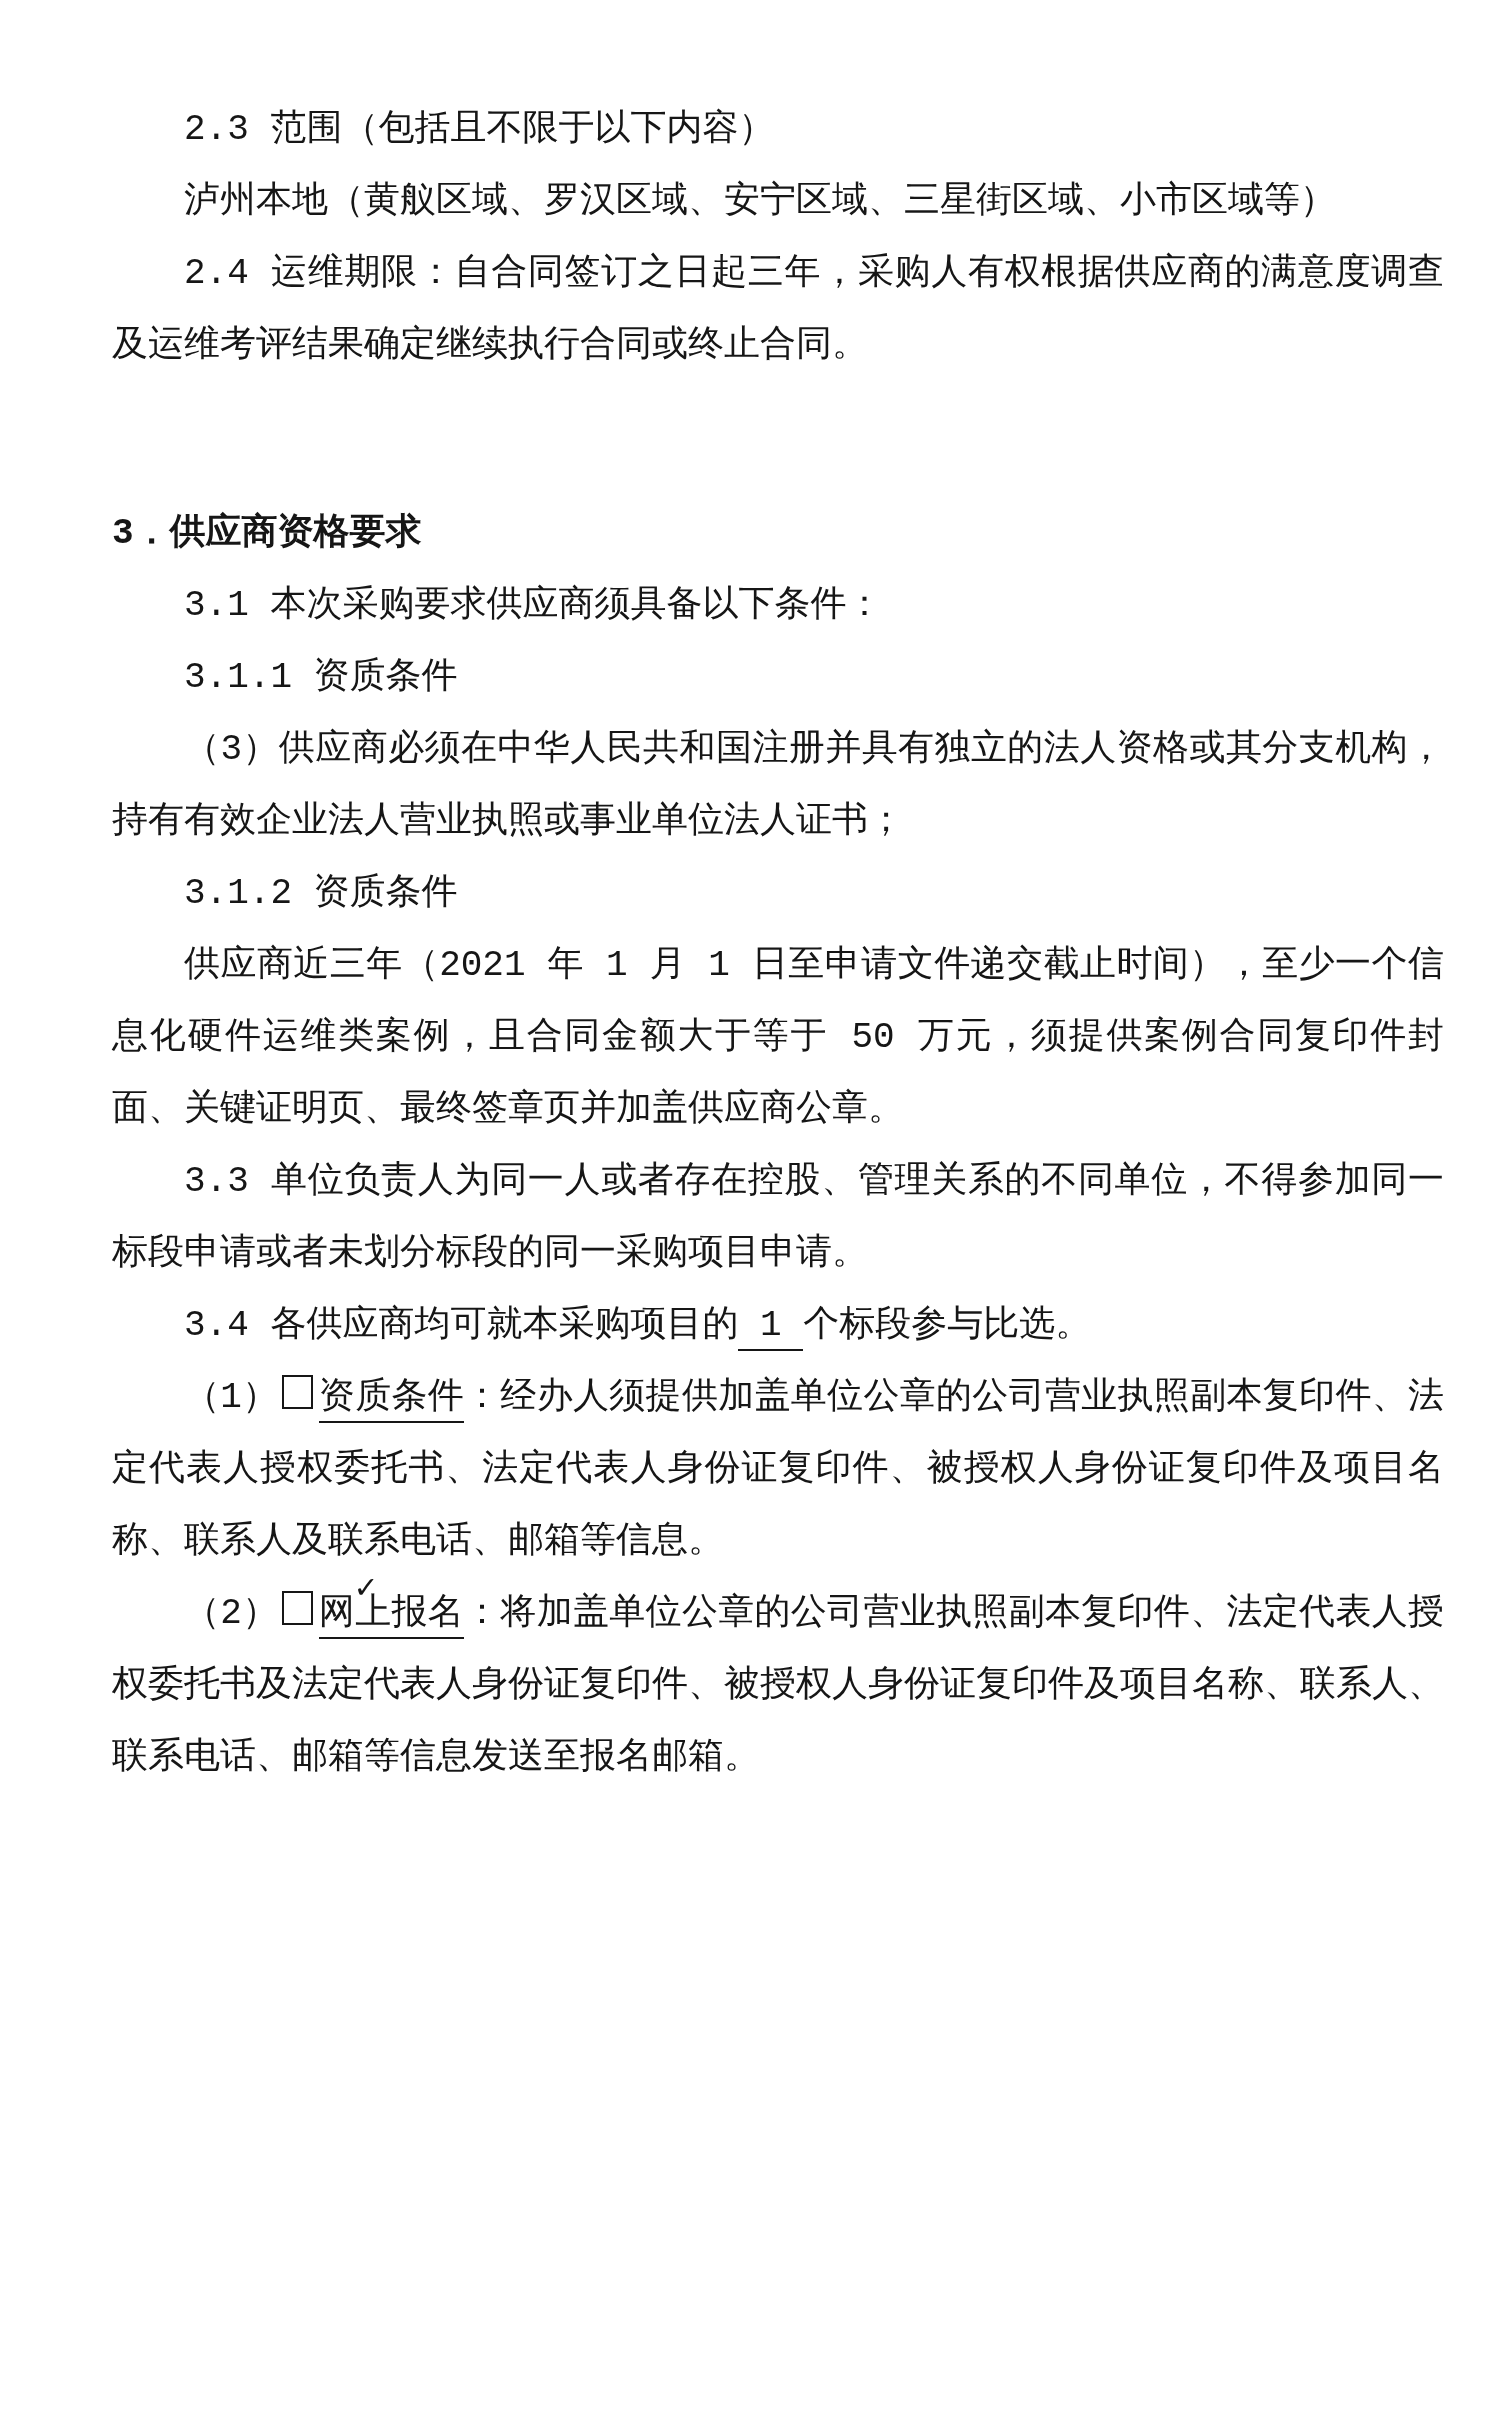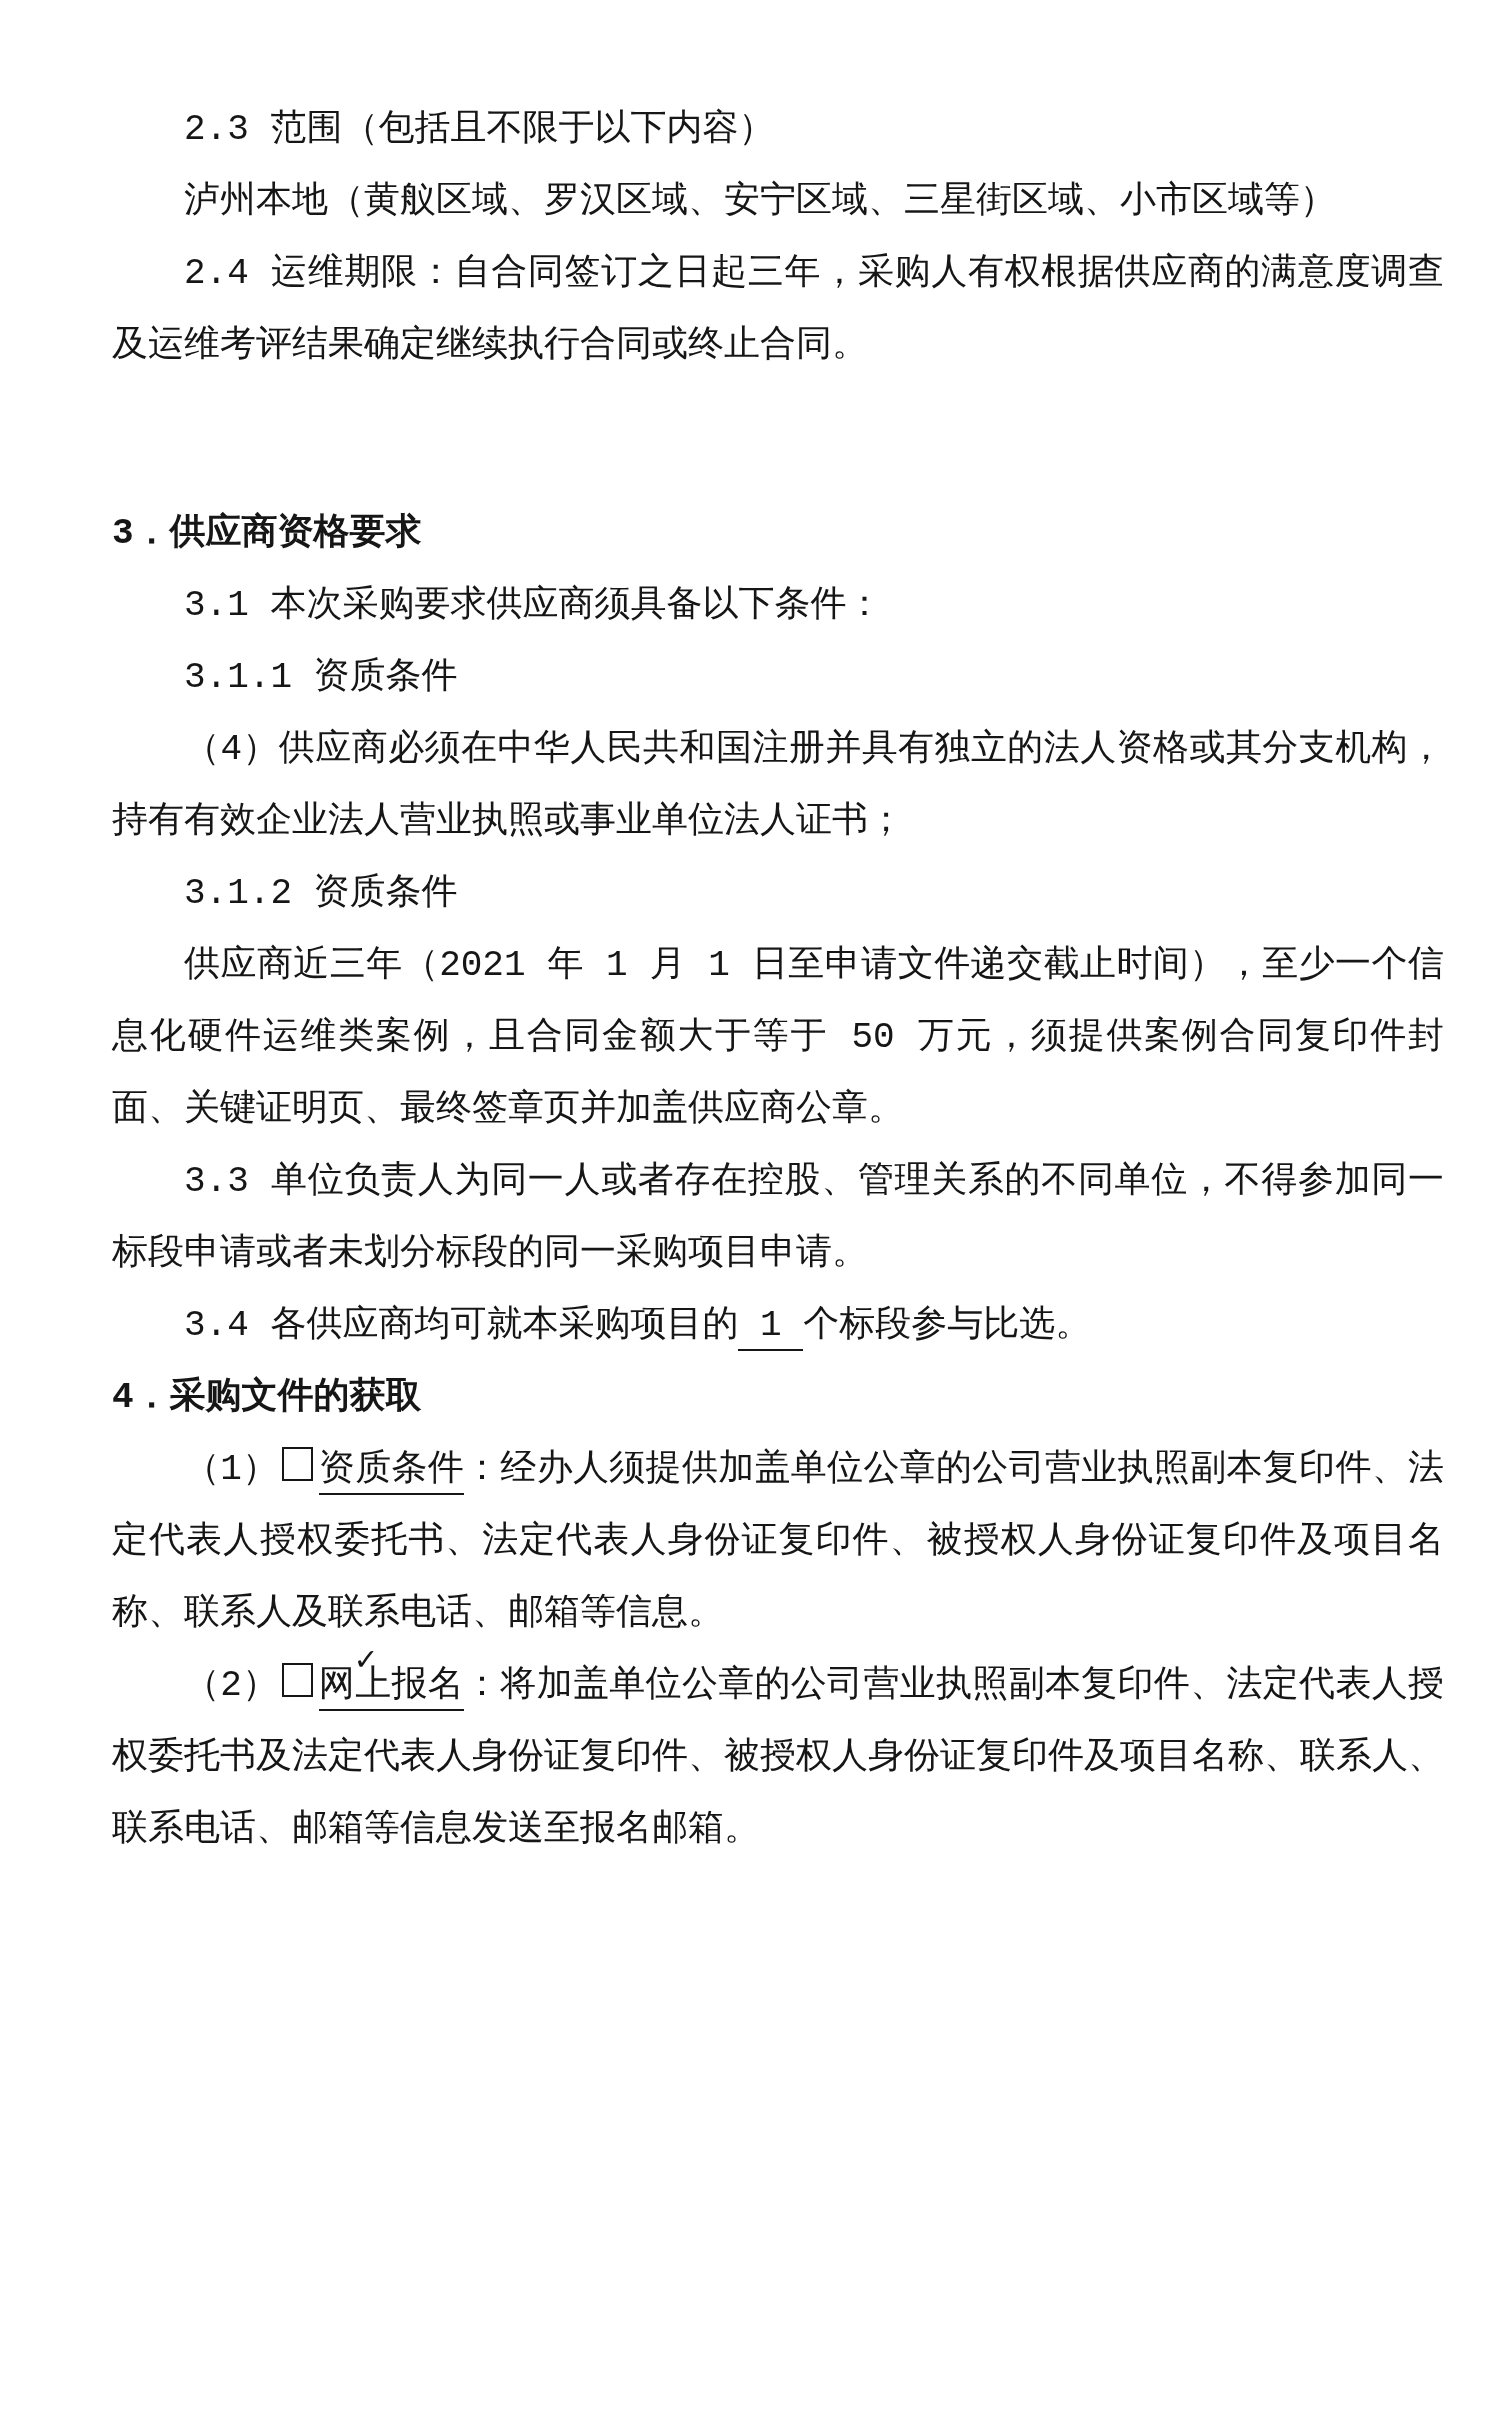--- a/index.html
+++ b/index.html
@@ -62,22 +62,21 @@
 
 <div class="page">
   <div class="content">
       <p class="para indent"><span>2.3 范围（包括且不限于以下内容）</span></p>
       <p class="para indent"><span>泸州本地（黄舣区域、罗汉区域、安宁区域、三星街区域、小市区域等）</span></p>
       <p class="para indent"><span>2.4 运维期限：自合同签订之日起三年，采购人有权根据供应商的满意度调查及运维考评结果确定继续执行合同或终止合同。</span></p>
       <div class="spacer" style="height: 116px;"></div>
       <p class="para bold"><span>3．供应商资格要求</span></p>
       <p class="para indent"><span>3.1 本次采购要求供应商须具备以下条件：</span></p>
       <p class="para indent"><span>3.1.1 资质条件</span></p>
-      <p class="para indent"><span>（4）供应商必须在中华人民共和国注册并具有独立的法人资格或其分支机构，持有有效企业法人营业执照或事业单位法人证书；</span></p>
+      <p class="para indent"><span>（3）供应商必须在中华人民共和国注册并具有独立的法人资格或其分支机构，持有有效企业法人营业执照或事业单位法人证书；</span></p>
       <p class="para indent"><span>3.1.2 资质条件</span></p>
       <p class="para indent"><span>供应商近三年（2021 年 1 月 1 日至申请文件递交截止时间），至少一个信息化硬件运维类案例，且合同金额大于等于 50 万元，须提供案例合同复印件封面、关键证明页、最终签章页并加盖供应商公章。</span></p>
       <p class="para indent"><span>3.3 单位负责人为同一人或者存在控股、管理关系的不同单位，不得参加同一标段申请或者未划分标段的同一采购项目申请。</span></p>
       <p class="para indent"><span>3.4 各供应商均可就本采购项目的</span><span class="u"> 1 </span><span>个标段参与比选。</span></p>
-      <p class="para bold"><span>4．采购文件的获取</span></p>
       <p class="para indent"><span>（1）</span><span class="cbx u"></span><span class="u">资质条件</span><span>：经办人须提供加盖单位公章的公司营业执照副本复印件、法定代表人授权委托书、法定代表人身份证复印件、被授权人身份证复印件及项目名称、联系人及联系电话、邮箱等信息。</span></p>
       <p class="para indent"><span>（2）</span><span class="cbx checked u"></span><span class="u">网上报名</span><span>：将加盖单位公章的公司营业执照副本复印件、法定代表人授权委托书及法定代表人身份证复印件、被授权人身份证复印件及项目名称、联系人、联系电话、邮箱等信息发送至报名邮箱。</span></p>
     </div>
 </div>
 
 </body></html>

